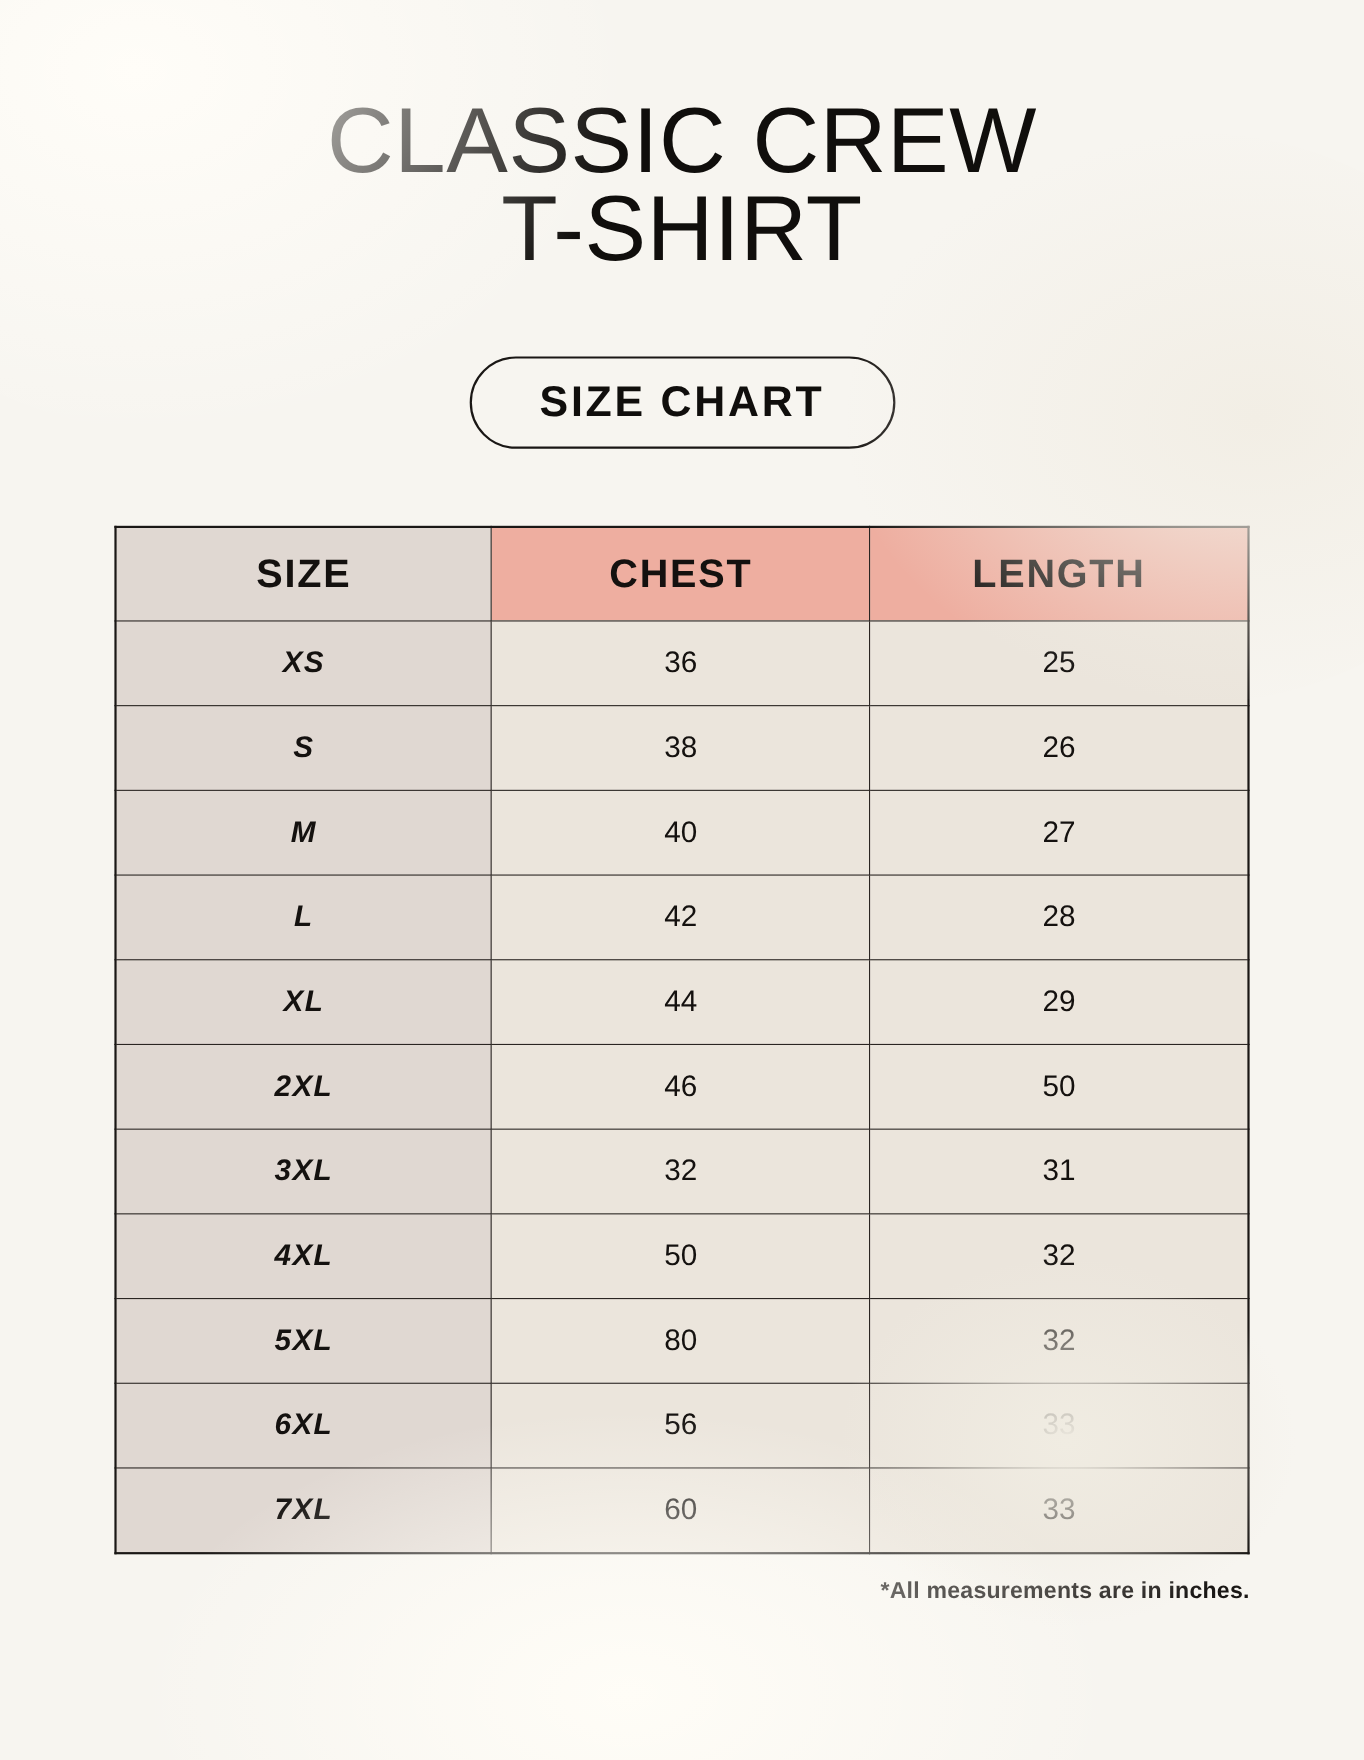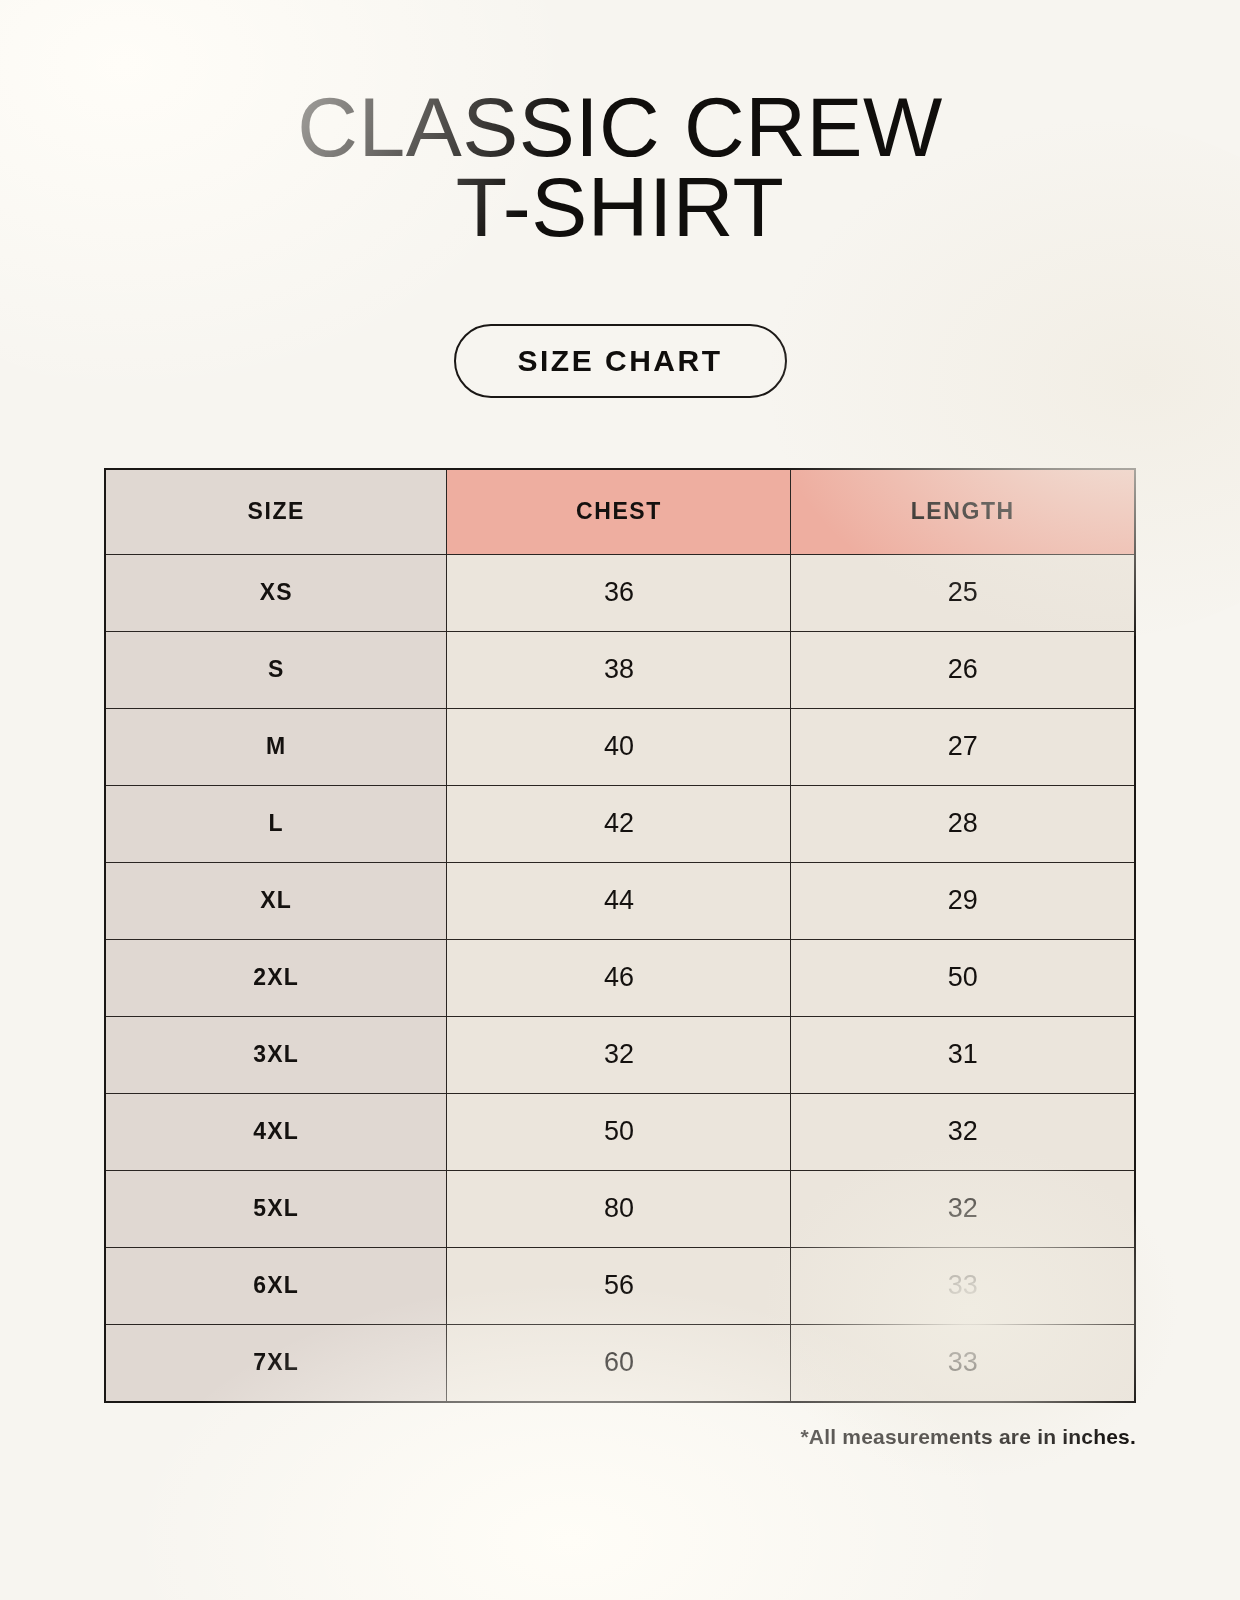--- a/index.html
+++ b/index.html
@@ -63,21 +63,21 @@
 
   .badge-wrap {
     display: flex;
     justify-content: center;
     margin-top: 76px;
   }
   .badge {
     border: 2px solid #1a1715;
     border-radius: 60px;
     padding: 18px 62px;
-    font-size: 30px;
+    font-size: 39px;
     font-weight: 700;
     letter-spacing: 2.5px;
     color: #100e0c;
     background: transparent;
   }
 
   .table-wrap {
     margin: 70px auto 0;
     width: 1032px;
   }
@@ -93,33 +93,34 @@
 
   table.size-chart th,
   table.size-chart td {
     border: 1px solid #2a2522;
     height: 76px;
     text-align: center;
     vertical-align: middle;
     padding: 0;
   }
   table.size-chart thead th {
-    font-size: 23px;
+    font-size: 36px;
     font-weight: 700;
     letter-spacing: 1.6px;
     height: 84px;
   }
   th.head-size { background: #e0d8d2; }
   th.head-chest, th.head-length { background: #eeaea0; }
 
   td.cell-size {
     background: #e0d8d2;
     font-weight: 700;
-    font-size: 23px;
+    font-size: 27px;
     letter-spacing: 1.2px;
+    font-style: italic;
   }
   td.cell-val {
     background: #ebe5dc;
     font-weight: 400;
     font-size: 27px;
   }
 
   .footnote {
     width: 1032px;
     margin: 22px auto 0;

